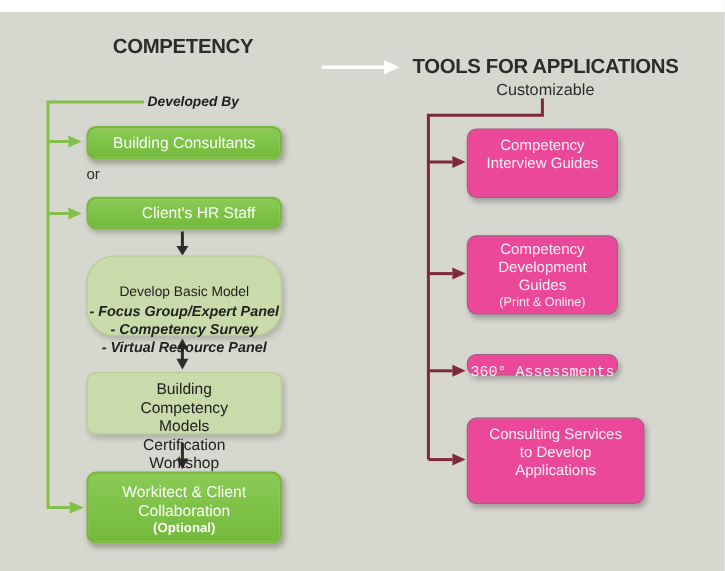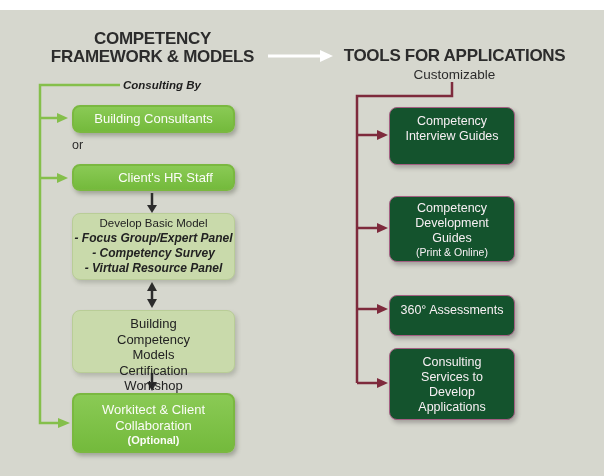--- a/index.html
+++ b/index.html
@@ -33,41 +33,41 @@
     box-shadow:2px 3px 4px rgba(60,70,50,0.35);
     color:#fbfcf8;
   }
   .green-light{
     background:#c9daab;
     border:1px solid #b9cd97;
     box-shadow:2px 3px 4px rgba(60,70,50,0.22);
     color:#222;
   }
   .mauve{
-    background:#14532d;
+    background:#ec4899;
     border:1px solid #a35f82;
     box-shadow:2px 3px 4px rgba(60,50,55,0.32);
     color:#f8f0f4;
   }
   
   .n-workitect{left:72px;top:95px;width:163px;height:28px;font-size:13px;line-height:24px;}
   .n-hrstaff{left:72px;top:154px;width:163px;height:27px;font-size:13px;line-height:23px;padding-left:24px;}
-  .n-basic{left:72px;top:203px;width:163px;height:67px;padding-top:2px;}
+  .n-basic{left:72px;top:203px;width:163px;height:67px;padding-top:23px;border-radius:23px;}
   .n-basic .bm-title{font-size:11.5px;line-height:15px;font-weight:400;display:block;}
   .n-basic .bm-item{font-size:12px;line-height:15px;font-weight:700;font-style:italic;display:block;}
-  .n-workshop{left:72px;top:300px;width:163px;height:63px;padding:5px 26px 0;font-size:13px;line-height:15.5px;}
+  .n-workshop{left:72px;top:300px;width:163px;height:52px;padding:5px 26px 0;font-size:13px;line-height:15.5px;}
   .n-collab{left:72px;top:383px;width:163px;height:60px;padding:7px 10px 0;}
   .n-collab .cb-title{display:block;font-size:13px;line-height:15.5px;}
   .n-collab .cb-sub{display:block;font-size:11px;line-height:14px;font-weight:700;}
   
   .n-r1{left:389px;top:97px;width:126px;height:58px;padding:6px 13px 0;font-size:12.5px;line-height:15px;}
   .n-r2{left:389px;top:186px;width:126px;height:66px;padding:4px 18px 0;font-size:12.5px;line-height:15px;}
   .n-r2 .pg-sub{display:block;font-size:10.5px;line-height:13px;}
-  .n-r3{left:389px;top:285px;width:126px;height:41px;font-size:12.5px;line-height:28px;white-space:nowrap;}
-  .n-r4{left:389px;top:338px;width:126px;height:72px;padding:6px 13px 4px;font-size:12.5px;line-height:15px;}
+  .n-r3{left:389px;top:285px;width:126px;height:18px;font-size:12.5px;line-height:28px;white-space:nowrap;font-family:Liberation Mono, monospace;}
+  .n-r4{left:389px;top:338px;width:148px;height:72px;padding:6px 13px 4px;font-size:12.5px;line-height:15px;}
 </style>
 </head>
 <body>
 
 <div class="canvas">
 
   <svg class="connectors" viewBox="0 0 604 476" xmlns="http://www.w3.org/2000/svg">
 
     <g stroke="#85bf4b" stroke-width="2.5" fill="none">
       <polyline points="120,75 40,75 40,413 58,413"></polyline>
@@ -105,24 +105,23 @@
     <g fill="#7e2a3c" stroke="none">
       <polygon points="377,120 388,125 377,130"></polygon>
       <polygon points="377,213 388,218 377,223"></polygon>
       <polygon points="377,294 388,299 377,304"></polygon>
       <polygon points="377,368 388,373 377,378"></polygon>
     </g>
   </svg>
 
   <div class="title title-left">
     <span>COMPETENCY</span><br>
-    <span>FRAMEWORK &amp; MODELS</span>
   </div>
 
-  <div class="lbl-developed">Consulting By</div>
+  <div class="lbl-developed">Developed By</div>
 
   <div class="node green-bright n-workitect">
     <span>Building Consultants</span>
   </div>
 
   <div class="lbl-or">or</div>
 
   <div class="node green-bright n-hrstaff">
     <span>Client's HR Staff</span>
   </div>

